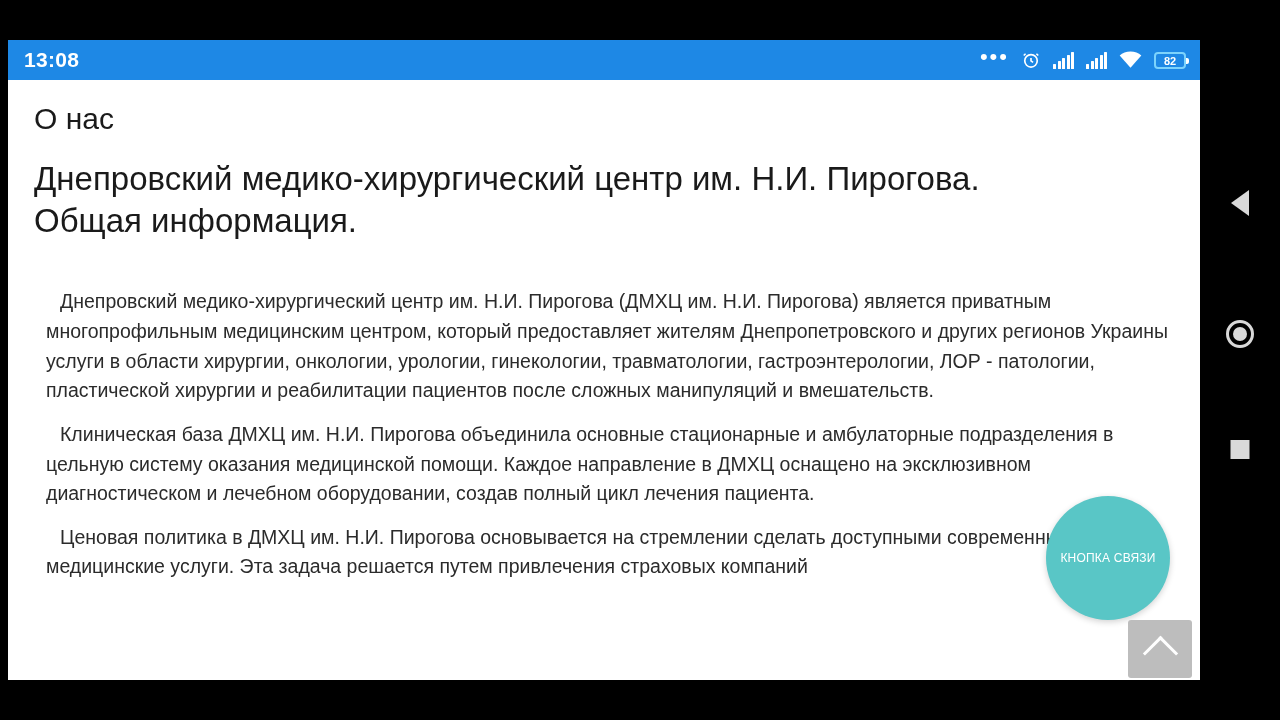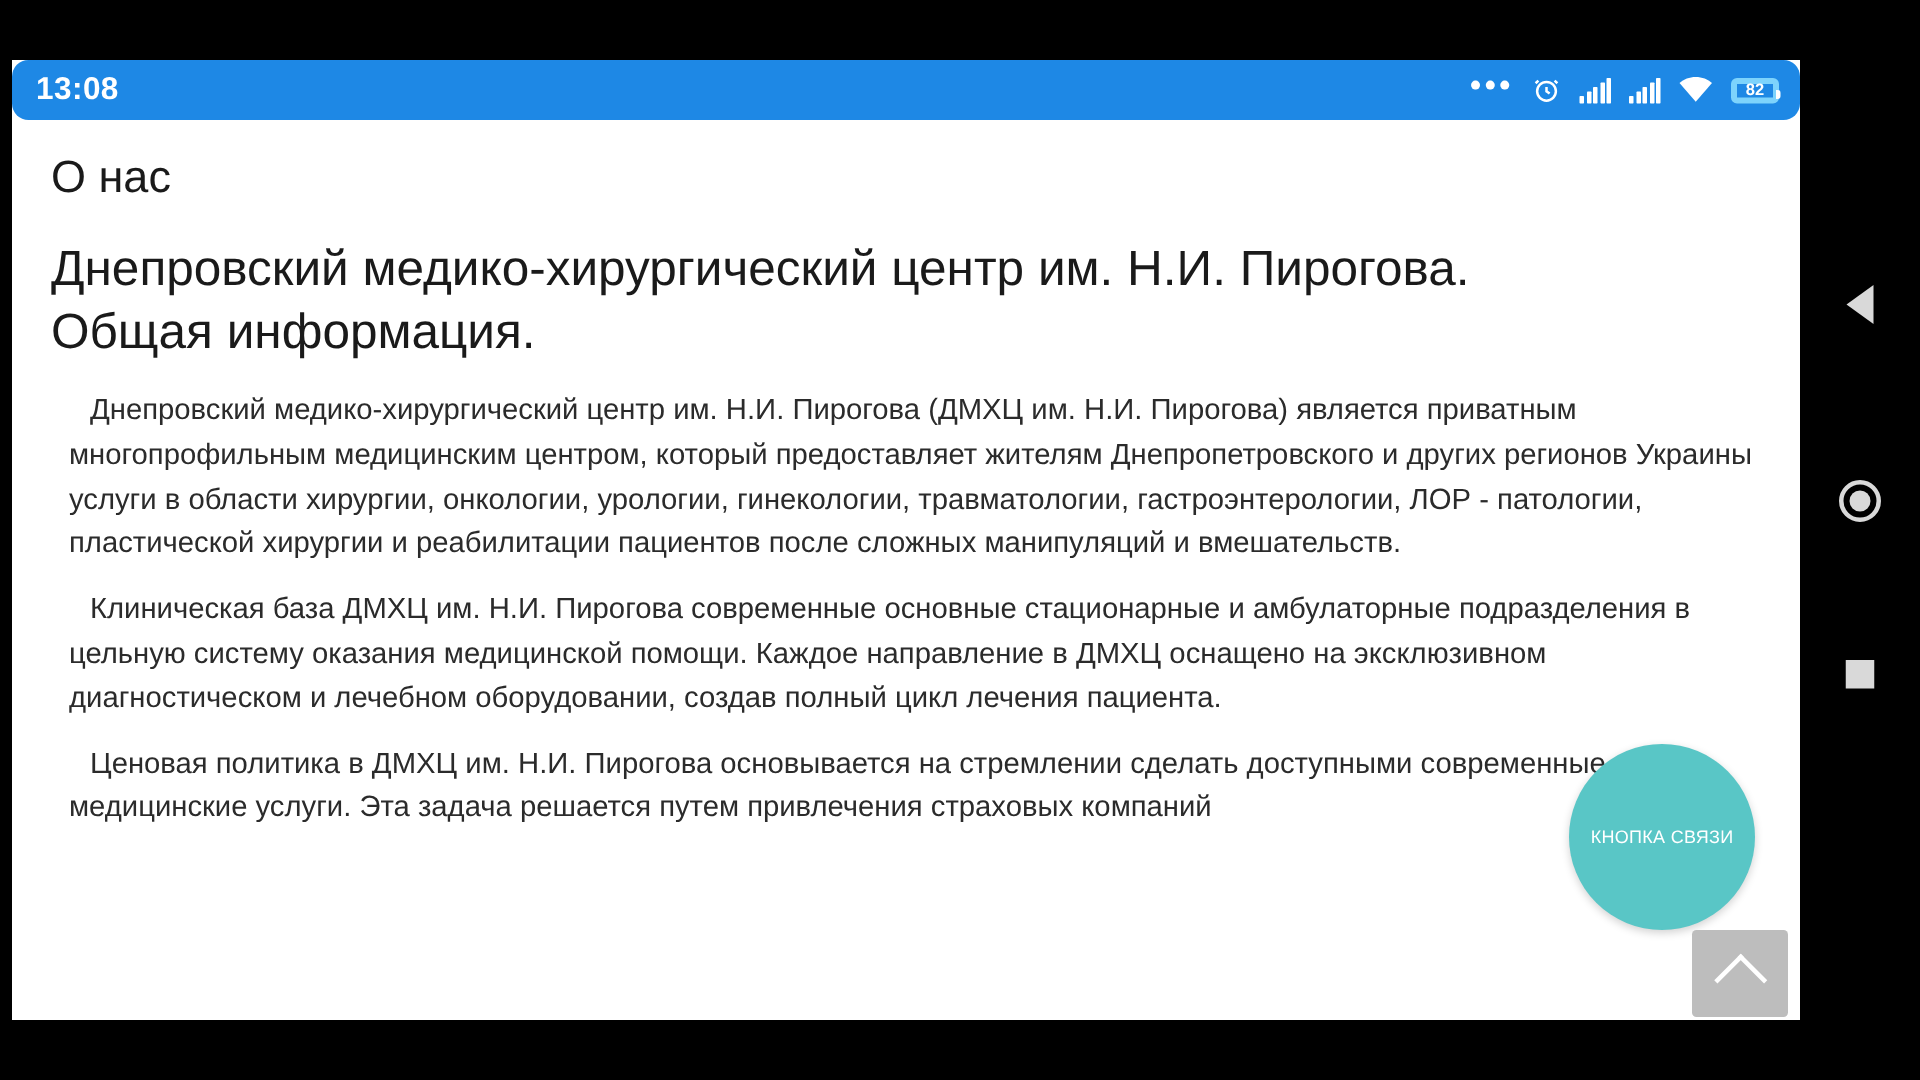--- a/index.html
+++ b/index.html
@@ -34,21 +34,20 @@
   .status-bar {
     position: relative;
     height: 40px;
     background: #1E88E5;
     display: flex;
     align-items: center;
     justify-content: space-between;
     padding: 0 14px 0 16px;
     box-sizing: border-box;
     color: #ffffff;
-    border-radius: 11px;
   }
   .status-clock {
     font-size: 21px;
     font-weight: bold;
     letter-spacing: .3px;
   }
   .status-icons {
     display: flex;
     align-items: center;
     gap: 12px;
@@ -79,24 +78,24 @@
   }
   .bars i:nth-child(1) { height: 5px; }
   .bars i:nth-child(2) { height: 8px; }
   .bars i:nth-child(3) { height: 11px; }
   .bars i:nth-child(4) { height: 14px; }
   .bars i:nth-child(5) { height: 17px; }
   .batt {
     position: relative;
     width: 32px;
     height: 17px;
-    border: 4px solid #7dd3fc;
+    border: 2px solid #7dd3fc;
     border-radius: 4px;
     display: flex;
-    align-items: center;
+    align-items: flex-end;
     justify-content: center;
     box-sizing: border-box;
   }
   .batt:after {
     content: "";
     position: absolute;
     right: -5px;
     top: 4.5px;
     width: 3px;
     height: 6px;
@@ -121,21 +120,21 @@
     font-size: 30px;
     font-weight: 400;
     line-height: 1.12;
     margin: 4px 0 22px 0;
     color: #1a1a1a;
   }
   .page-heading {
     font-size: 33px;
     font-weight: 400;
     line-height: 1.30;
-    margin: 0 0 16px 0;
+    margin: 0 0 44px 0;
     color: #1a1a1a;
     max-width: 960px;
   }
   .para {
     font-size: 19.5px;
     line-height: 1.52;
     margin: 0 0 14px 12px;
     text-indent: 14px;
     color: #2b2b2b;
     max-width: 1130px;
@@ -296,21 +295,21 @@
         <span class="batt">
           <span>82</span>
         </span>
       </div>
     </div>
 
     <div class="page">
       <h1 class="page-title">О нас</h1>
       <h2 class="page-heading">Днепровский медико-хирургический центр им. Н.И. Пирогова. Общая информация.</h2>
       <p class="para">Днепровский медико-хирургический центр им. Н.И. Пирогова (ДМХЦ им. Н.И. Пирогова) является приватным многопрофильным медицинским центром, который предоставляет жителям Днепропетровского и других регионов Украины услуги в области хирургии, онкологии, урологии, гинекологии, травматологии, гастроэнтерологии, ЛОР - патологии, пластической хирургии и реабилитации пациентов после сложных манипуляций и вмешательств.</p>
-      <p class="para">Клиническая база ДМХЦ им. Н.И. Пирогова современные основные стационарные и амбулаторные подразделения в цельную систему оказания медицинской помощи. Каждое направление в ДМХЦ оснащено на эксклюзивном диагностическом и лечебном оборудовании, создав полный цикл лечения пациента.</p>
+      <p class="para">Клиническая база ДМХЦ им. Н.И. Пирогова объединила основные стационарные и амбулаторные подразделения в цельную систему оказания медицинской помощи. Каждое направление в ДМХЦ оснащено на эксклюзивном диагностическом и лечебном оборудовании, создав полный цикл лечения пациента.</p>
       <p class="para">Ценовая политика в ДМХЦ им. Н.И. Пирогова основывается на стремлении сделать доступными современные медицинские услуги. Эта задача решается путем привлечения страховых компаний</p>
 
       <div class="contact-bubble">КНОПКА СВЯЗИ</div>
 
       <div class="scroll-top">
         <span class="chevron-up"></span>
       </div>
     </div>
   </div>
 

